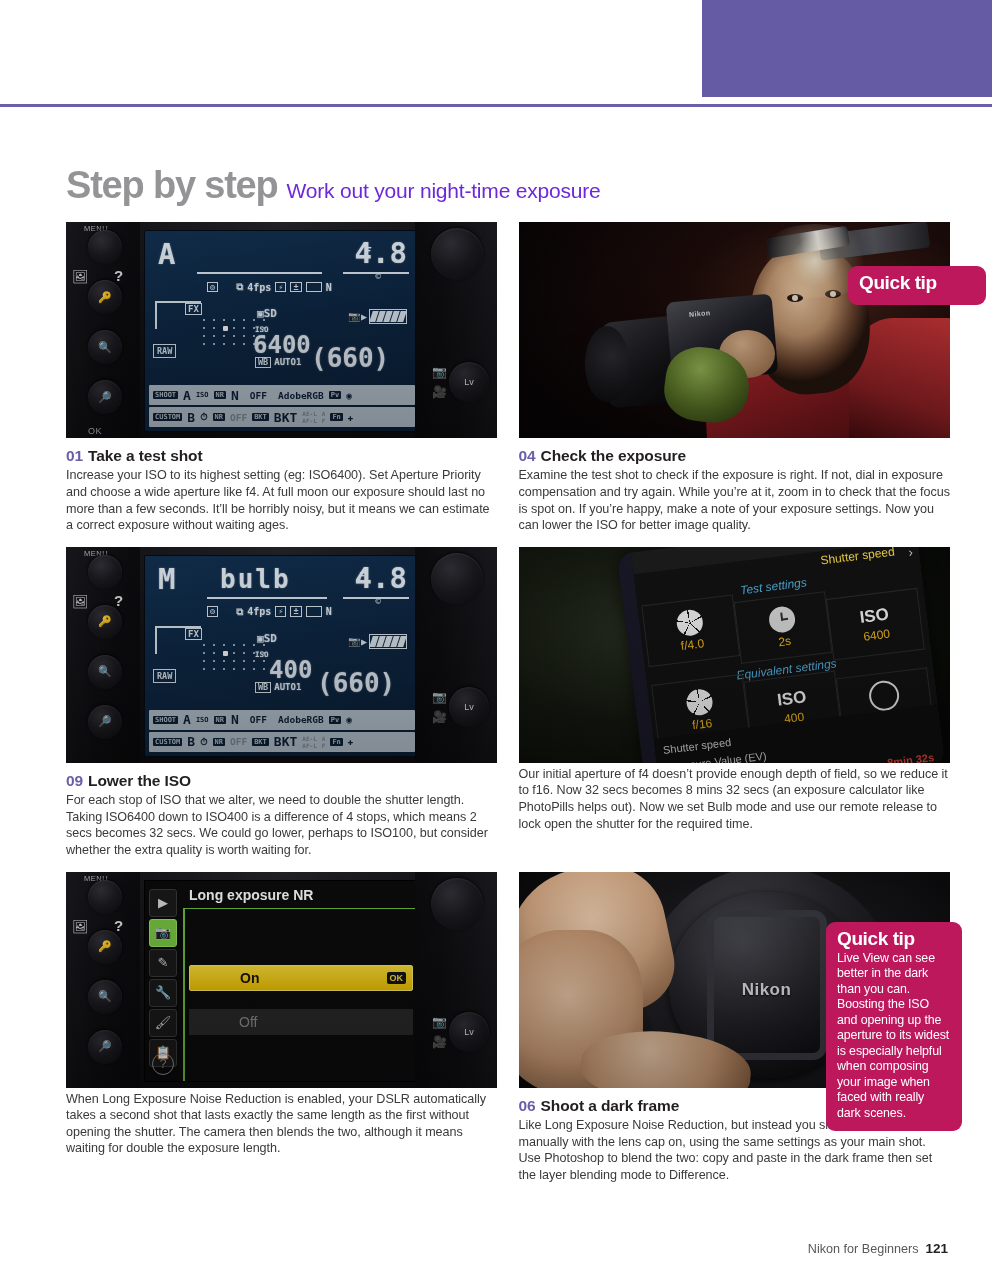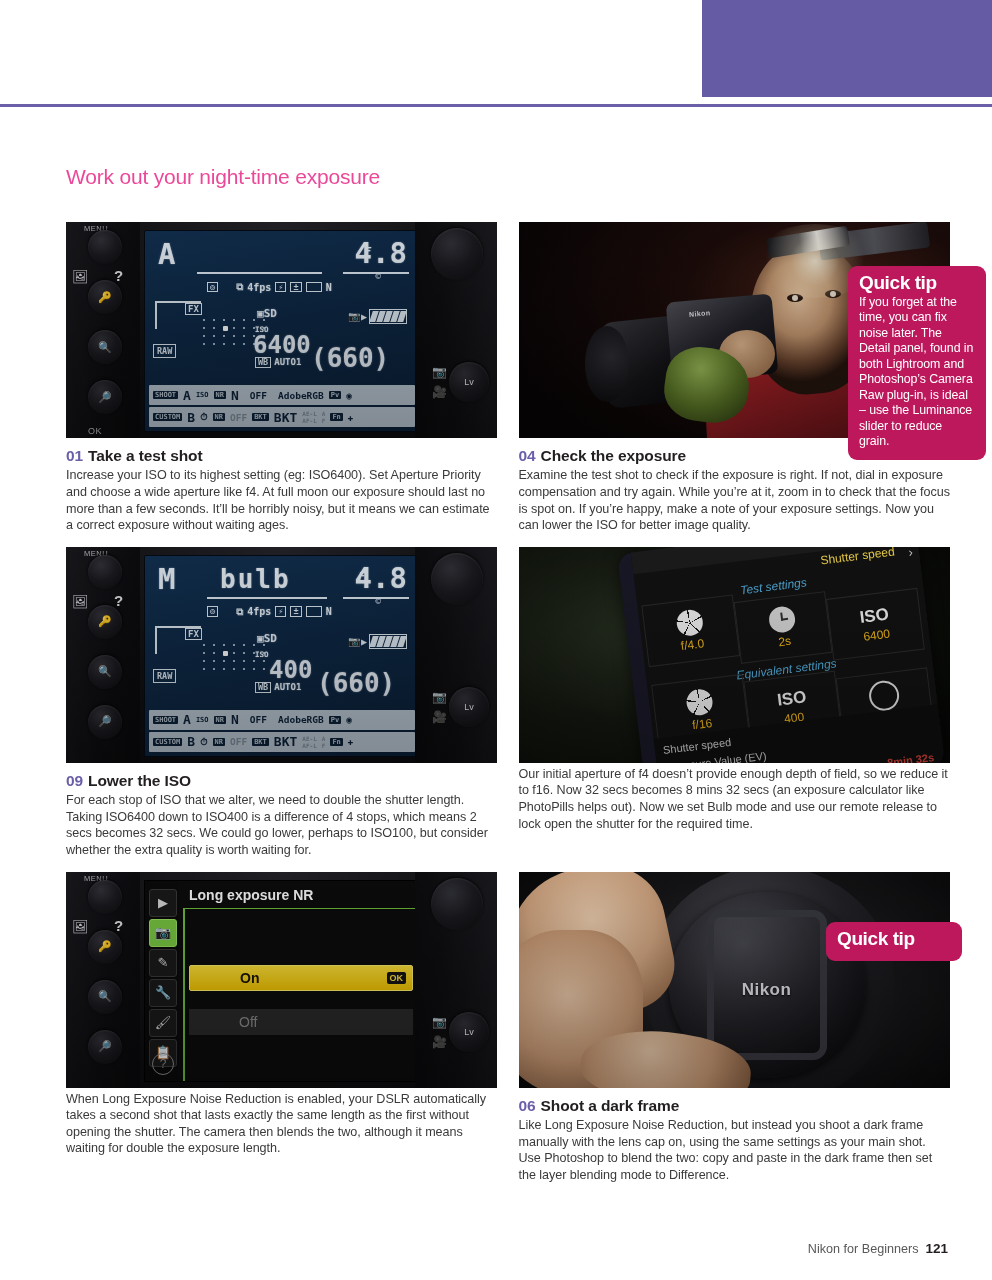--- a/index.html
+++ b/index.html
@@ -28,21 +28,21 @@
   
   .section-title{
     position:absolute;left:66px;top:166px;
     display:flex;align-items:baseline;gap:9px;white-space:nowrap;
   }
   .section-title .big{
     font-size:38px;font-weight:bold;letter-spacing:-1.2px;
     color:#949497;line-height:1;
   }
   .section-title .sub{
-    font-size:21px;color:#ec4899;line-height:1;letter-spacing:-0.2px;
+    font-size:21px;color:#6d28d9;line-height:1;letter-spacing:-0.2px;
   }
 
   
   .grid{position:absolute;left:66px;top:222px;width:884px;}
   .row{display:flex;gap:21px;}
   .row + .row{margin-top:13px;}
   .cell{width:507px;position:relative;}
 
   .shot{
     width:431px;height:216px;position:relative;overflow:hidden;
@@ -324,20 +324,21 @@
 </style>
 </head>
 <body>
 
 <div class="page">
 
   <div class="top-purple-block"></div>
   <div class="header-rule"></div>
 
   <div class="section-title">
+    <span class="big">Step by step</span>
     <span class="sub">Work out your night-time exposure</span>
   </div>
 
   <div class="grid">
 
     <div class="row">
 
       <div class="cell">
         <div class="shot">
           <div class="cam">
@@ -744,25 +745,25 @@
         <div class="step-head">
           <span class="num">06</span><span>Shoot a dark frame</span>
         </div>
         <div class="step-body">Like Long Exposure Noise Reduction, but instead you shoot a dark frame manually with the lens cap on, using the same settings as your main shot. Use Photoshop to blend the two: copy and paste in the dark frame then set the layer blending mode to Difference.</div>
       </div>
     </div>
   </div>
 
   <div class="quick-tip" id="tip1">
     <div class="qt-title">Quick tip</div>
-    <div class="qt-body">If you forget at the time, you can fix noise later. The Detail panel, found in both Lightroom and Photoshop’s Camera Raw plug-in, is ideal – use the Luminance slider to reduce grain.</div>
   </div>
 
   <div class="quick-tip" id="tip2">
     <div class="qt-title">Quick tip</div>
+    <div class="qt-body">Live View can see better in the dark than you can. Boosting the ISO and opening up the aperture to its widest is especially helpful when composing your image when faced with really dark scenes.</div>
   </div>
 
   <div class="footer">
     <span>Nikon for Beginners</span>
     <span class="pg">121</span>
   </div>
 
 </div>
 
 </body></html>

